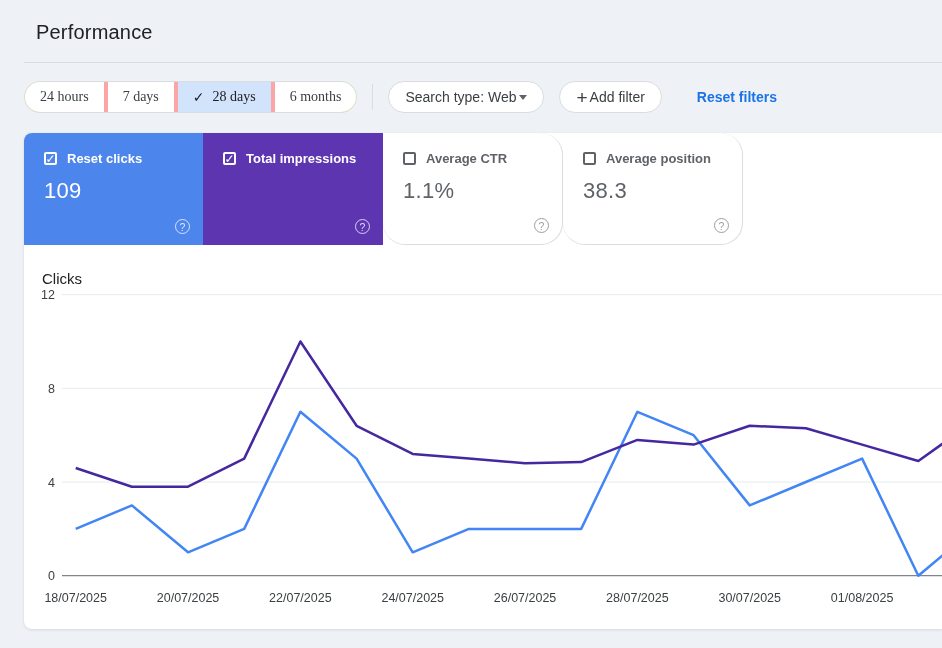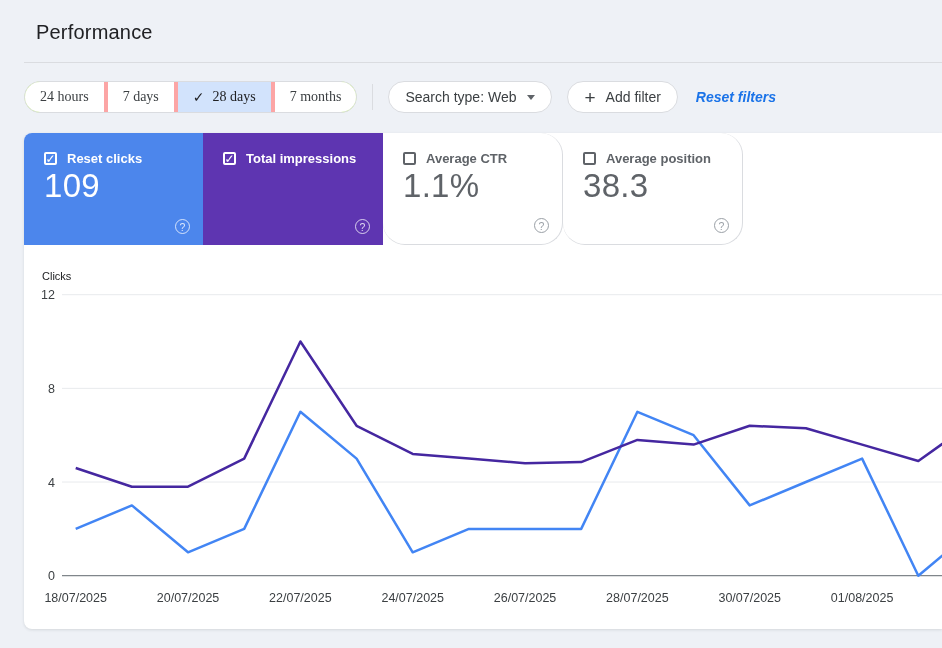--- a/index.html
+++ b/index.html
@@ -15,45 +15,45 @@
 
   
   .toolbar { position:absolute; left:24px; top:81px; height:32px; display:flex; align-items:center; }
   .segmented { display:flex; height:32px; background:#bef264; border:1px solid #dadce0; border-radius:17px; overflow:hidden;font-family:Liberation Serif, serif; }
   .chip { display:flex; align-items:center; gap:8px; padding:0 15px; font-size:14px; color:#3c4043; background:#fff;
           border:none; border-left:4px solid #fca5a5; cursor:pointer; font-family:inherit; white-space:nowrap; }
   .chip:first-child { border-left:none; }
   .chip.selected { background:#d2e3fc; color:#202124; }
   .chip .check { font-size:14px; color:#202124; }
   .vdivider { width:1px; height:26px; background:#dadce0; margin:0 15px; }
-  .pill { display:flex; align-items:center; gap:8px; height:32px; padding:0 16px; background:#fff; border:1px solid #dadce0;
+  .pill { display:flex; align-items:center; gap:0; height:32px; padding:0 16px; background:#fff; border:1px solid #dadce0;
           border-radius:17px; font-size:14px; color:#3c4043; font-family:inherit; cursor:pointer; margin-right:15px; white-space:nowrap; }
   .caret { width:0; height:0; border-left:4.5px solid transparent; border-right:4.5px solid transparent; border-top:5px solid #5f6368; margin-left:3px; }
   .plus-glyph { font-size:19px; font-weight:400; color:#3c4043; line-height:1; margin-right:2px; }
-  .reset-link { color:#1a73e8; font-size:14px; font-weight:700; margin-left:3px; cursor:pointer; text-decoration:none;font-style:italic; }
+  .reset-link { color:#1a73e8; font-size:14px; font-weight:700; margin-left:20px; cursor:pointer; text-decoration:none; }
 
   
   .panel { position:absolute; left:24px; top:133px; width:918px; height:496px; background:#fff;
            border-radius:8px 0 0 8px; box-shadow:0 1px 3px rgba(60,64,67,.14); }
   .cards { display:flex; height:112px; }
   .card { position:relative; width:180px; padding:18px 0 0 20px; cursor:pointer; }
   .card.first { width:179px; border-top-left-radius:8px; }
   .card.plain { border-right:1px solid #dadce0; border-bottom:1px solid #dadce0;border-radius:22px; }
   .label-row { display:flex; align-items:center; gap:10px; }
   .cbox { width:13px; height:13px; border:2px solid #fff; border-radius:2px; display:flex; align-items:center; justify-content:center;
           font-size:12px; line-height:1; color:#fff; flex:0 0 auto; }
   .card.plain .cbox { border-color:#5f6368; color:transparent; }
   .card-label { font-size:13px; font-weight:700; }
-  .card-value { font-size:33px; font-weight:400; margin-top:1px; letter-spacing:.3px; }
+  .card-value { font-size:22px; font-weight:400; margin-top:12px; letter-spacing:.3px; }
   .help { position:absolute; right:13px; bottom:11px; width:15px; height:15px; border:1.5px solid rgba(255,255,255,.75);
           color:rgba(255,255,255,.8); border-radius:50%; font-size:10.5px; display:flex; align-items:center; justify-content:center; cursor:pointer; }
   .card.plain .help { border-color:#9aa0a6; color:#9aa0a6; }
 
   .chart-area { position:absolute; left:0; top:112px; width:918px; height:384px; }
-  .y-axis-title { position:absolute; left:18px; top:25px; font-size:11px; color:#202124; }
+  .y-axis-title { position:absolute; left:18px; top:25px; font-size:15px; color:#202124; }
   #chart-svg { position:absolute; left:0; top:0; }
 </style>
 </head>
 <body>
 
 <h1 class="page-title">Performance</h1>
 <div class="title-divider"></div>
 
 <div class="toolbar">
   <div class="segmented" id="date-ranges">
@@ -61,21 +61,21 @@
         <span>24 hours</span>
       </button>
       <button class="chip">
         <span>7 days</span>
       </button>
       <button class="chip selected">
         <span class="check">✓</span>
         <span>28 days</span>
       </button>
       <button class="chip">
-        <span>7 months</span>
+        <span>6 months</span>
       </button>
     </div>
   <div class="vdivider"></div>
   <button class="pill">
     <span>Search type: Web</span>
     <span class="caret"></span>
   </button>
   <button class="pill">
     <span class="plus-glyph">+</span>
     <span>Add filter</span>

